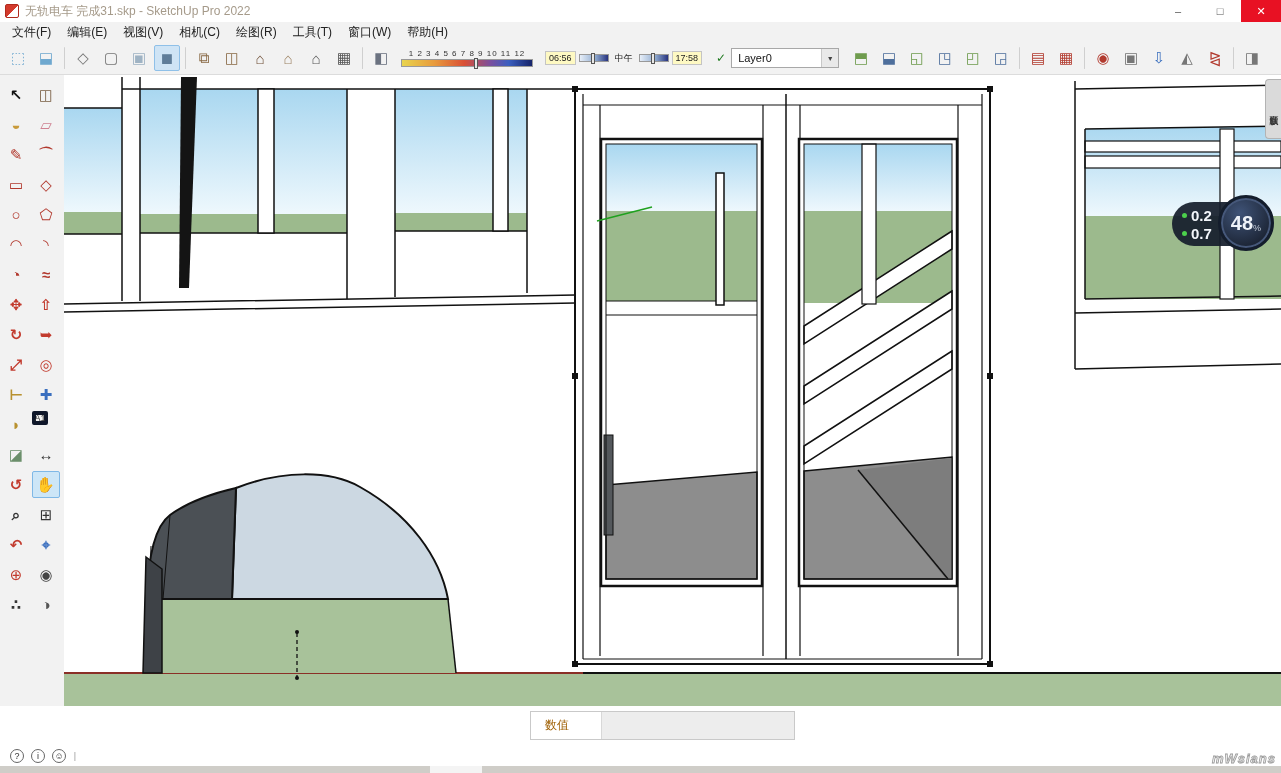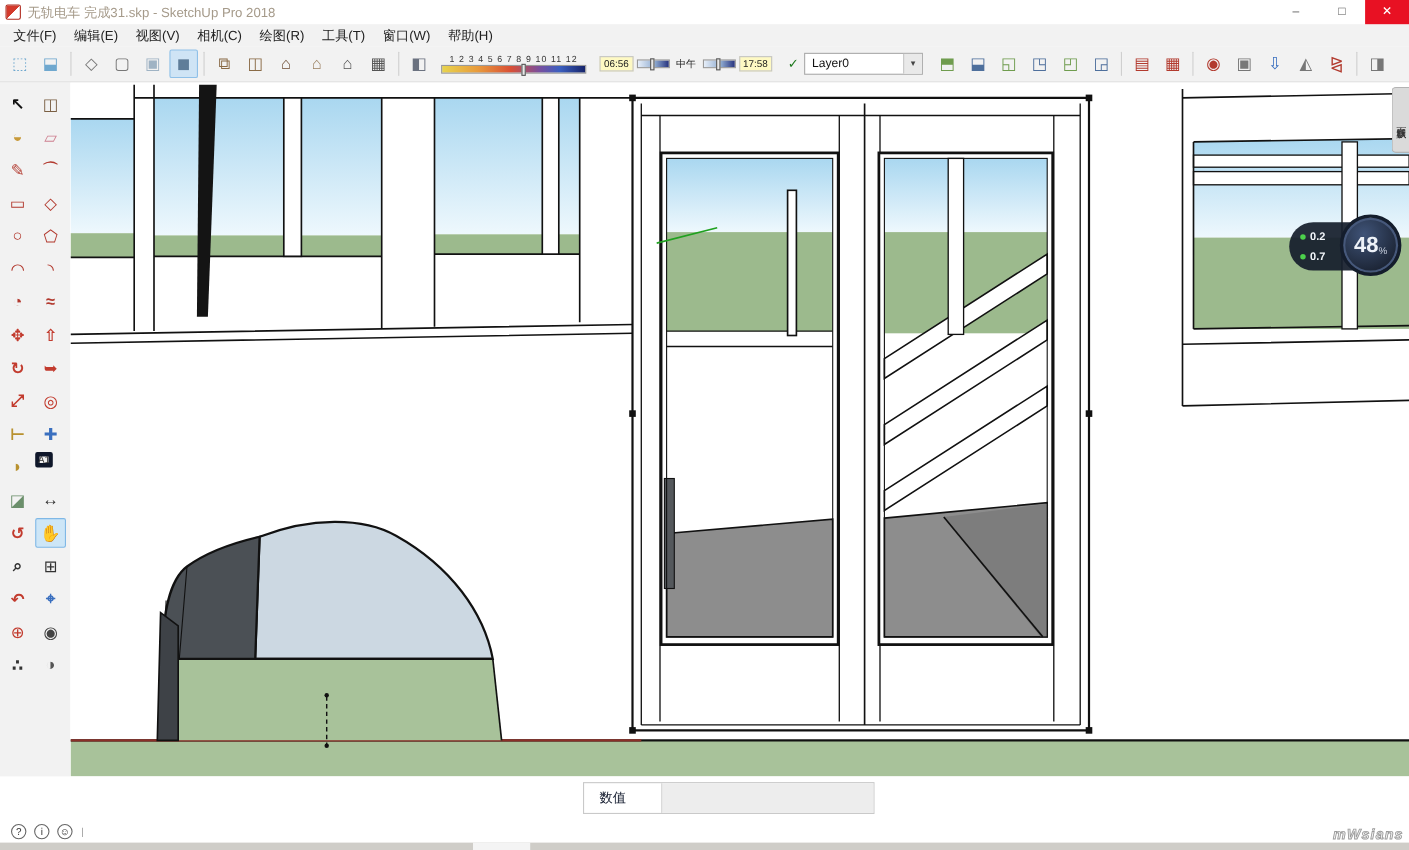--- a/index.html
+++ b/index.html
@@ -60,49 +60,49 @@
     border:1px solid #b3b3b3; border-right:none; border-radius:4px 0 0 4px;
     writing-mode:vertical-rl; text-orientation:upright; font-size:9px; color:#333;
     display:flex; align-items:center; justify-content:center; }
 
   
   .net-overlay { position:absolute; left:1108px; top:120px; width:112px; height:58px; }
   .net-pill { position:absolute; left:0; top:7px; width:82px; height:44px;
     background:rgba(22,30,44,0.93); border-radius:22px; padding:4px 0 0 10px; }
   .net-row { display:flex; align-items:center; height:18px; }
   .net-dot { width:5px; height:5px; border-radius:50%; background:#4cd04c; margin-right:4px; }
-  .net-val { font-size:10px; font-weight:bold; color:#f2f5fa; }
+  .net-val { font-size:15px; font-weight:bold; color:#f2f5fa; }
   .net-unit { font-size:8px; color:#96a0b0; margin-left:18px; }
   .net-circle { position:absolute; left:46px; top:0; width:56px; height:56px; border-radius:50%;
     background:radial-gradient(circle at 38% 30%,#3f5377,#1d2637 72%); border:3px solid #141d2c;
     box-shadow:inset 0 0 0 2px #46587a; display:flex; align-items:center; justify-content:center; }
   .net-pct { font-size:20px; font-weight:bold; color:#eef2f8; }
   .net-pctsign { font-size:9px; color:#c7cedb; margin-top:9px; }
 
   
   .bottombar { height:40px; background:#fff; position:relative; }
   .vcb { position:absolute; left:530px; top:5px; width:265px; height:29px; border:1px solid #c9c9c9;
     display:flex; background:#fff; }
-  .vcb-label { width:70px; display:flex; align-items:center; padding-left:14px; font-size:12px; color:#0f172a; }
+  .vcb-label { width:70px; display:flex; align-items:center; padding-left:14px; font-size:12px; color:#a16207; }
   .vcb-input { flex:1; border:none; outline:none; background:#ededed; border-left:1px solid #d8d8d8;
     font-size:12px; padding:0 6px; font-family:inherit; }
   .statusbar { height:20px; background:#fff; display:flex; align-items:center; padding-left:10px; }
   .status-icon { width:14px; height:14px; border:1px solid #666; border-radius:50%; font-size:9px;
     display:flex; align-items:center; justify-content:center; color:#333; margin-right:7px; }
   .watermark { position:absolute; right:5px; bottom:7px; font-size:13px; font-weight:bold;
     font-style:italic; letter-spacing:1px; color:#f2f2f2; -webkit-text-stroke:0.8px #9a9a9a; }
   .taskbar-strip { height:7px; background:#cfcdc8; position:relative; }
   .taskbar-seg { position:absolute; left:430px; top:0; width:52px; height:7px; background:#f4f4f4; }
 </style>
 </head>
 <body>
 
 <div class="titlebar">
   <span class="app-icon"></span>
-  <span class="title">无轨电车 完成31.skp - SketchUp Pro 2018</span>
+  <span class="title">无轨电车 完成31.skp - SketchUp Pro 2022</span>
   <div class="win-controls">
     <button class="win-btn">–</button>
     <button class="win-btn">□</button>
     <button class="win-btn close">✕</button>
   </div>
 </div>
 
 <div class="menubar">
 
 <span class="menu-item">文件(F)</span>

